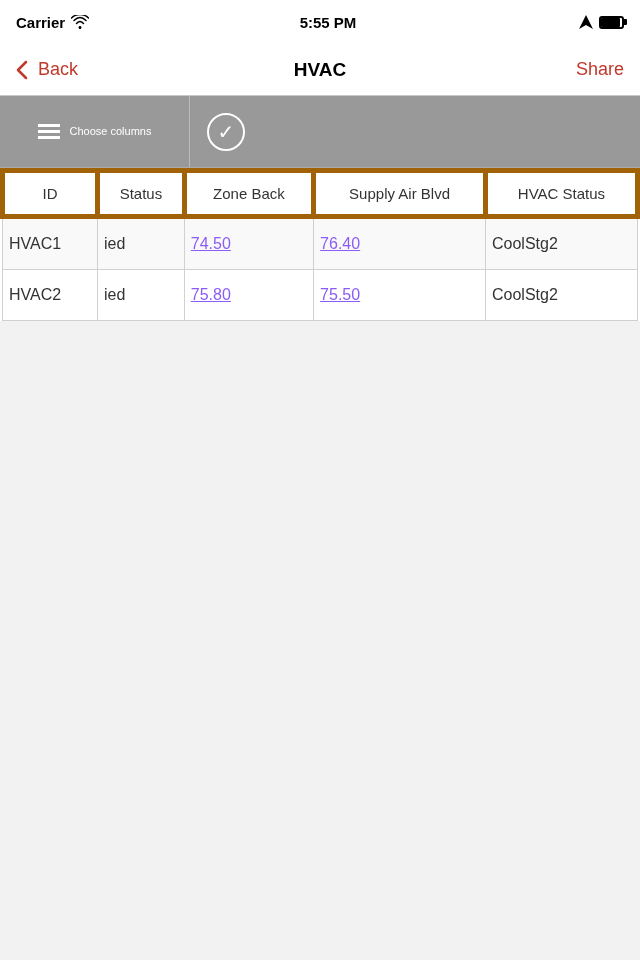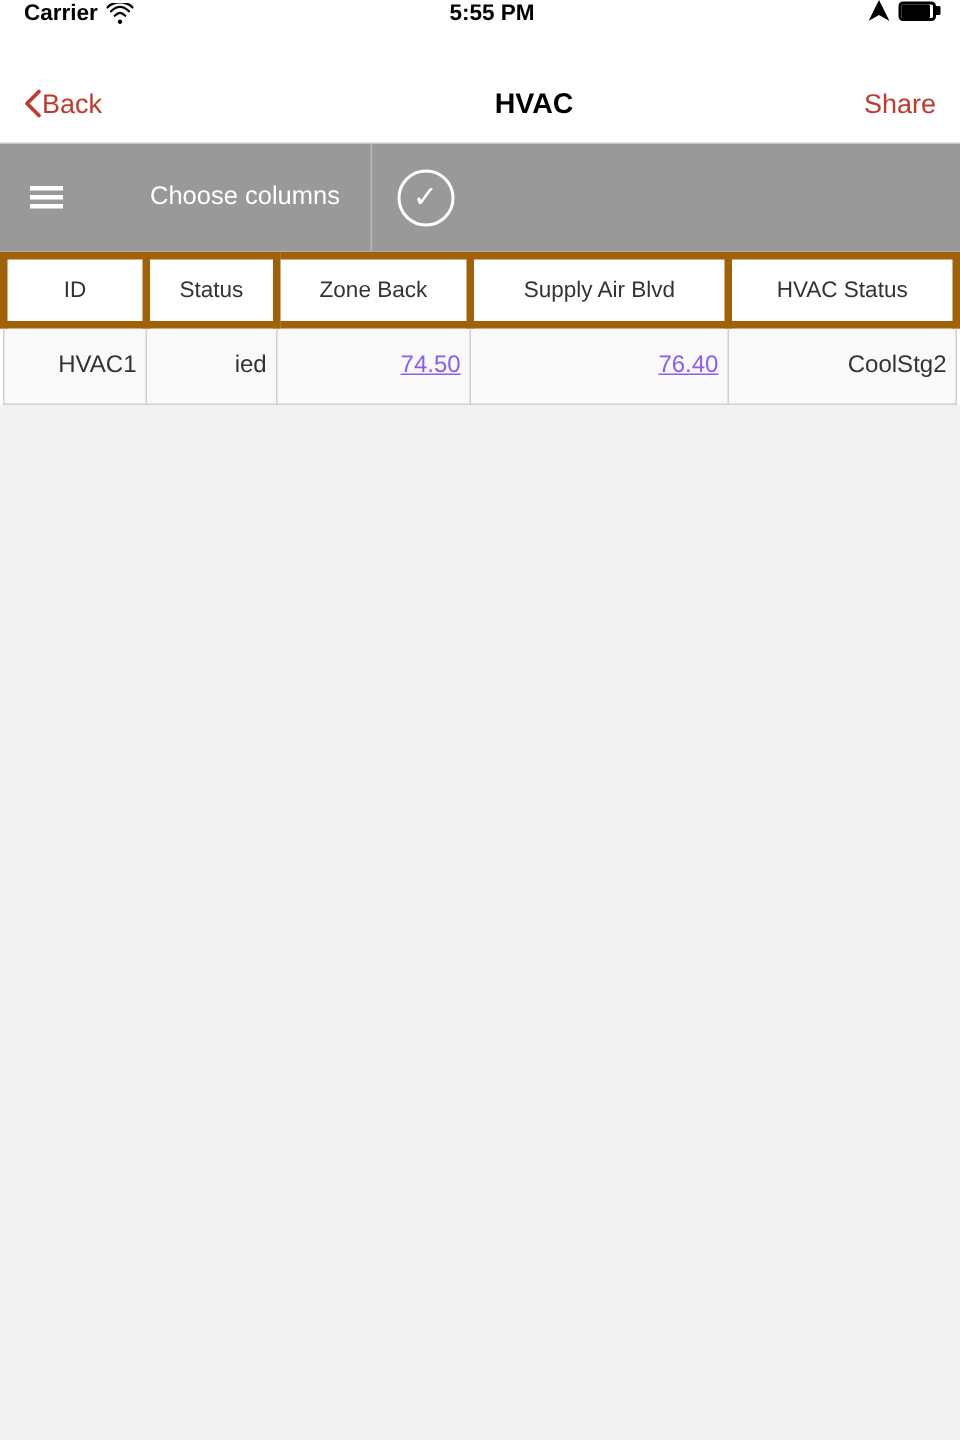--- a/index.html
+++ b/index.html
@@ -10,21 +10,21 @@
       background: #f2f2f2;
       font-family: -apple-system, 'Helvetica Neue', Arial, sans-serif;
       font-size: 16px;
     }
 
     
     .status-bar {
       background: #fff;
       height: 44px;
       display: flex;
-      align-items: flex-start;
+      align-items: center;
       justify-content: space-between;
       padding: 0 16px;
       font-size: 15px;
       font-weight: 600;
     }
     .status-bar-left {
       display: flex;
       align-items: center;
       gap: 6px;
     }
@@ -73,35 +73,34 @@
       border-bottom: 1px solid #c8c8c8;
       height: 52px;
       display: flex;
       align-items: center;
       justify-content: space-between;
       padding: 0 16px;
       position: relative;
     }
     .nav-back {
       display: flex;
-      align-items: flex-start;
+      align-items: flex-end;
       color: #c0392b;
       font-size: 18px;
       font-weight: 400;
       cursor: pointer;
-      gap: 0;
+      gap: 10px;
     }
     .nav-title {
       position: absolute;
       left: 50%;
       transform: translateX(-50%);
       font-size: 19px;
       font-weight: 600;
       color: #000;
-      margin-left: 36px;
     }
     .nav-share {
       color: #c0392b;
       font-size: 18px;
       font-weight: 400;
       cursor: pointer;
     }
 
     
     .building-header {
@@ -146,25 +145,24 @@
       gap: 3px;
     }
     .columns-icon span {
       display: block;
       width: 22px;
       height: 3px;
       background: #fff;
     }
     .choose-columns-text {
       color: #fff;
-      font-size: 17px;
+      font-size: 11px;
       font-weight: 500;
       line-height: 1.2;
       text-align: left;
-      margin-left: 48px;
     }
     .checkmark-btn {
       display: flex;
       align-items: center;
       justify-content: center;
       width: 72px;
       cursor: pointer;
     }
     .checkmark-circle {
       width: 38px;
@@ -191,21 +189,21 @@
       font-size: 15px;
       font-weight: 500;
       color: #333;
       text-align: center;
     }
     .data-row td {
       border: 1px solid #d0d0d0;
       padding: 16px 6px;
       font-size: 16px;
       color: #333;
-      text-align: right;
+      text-align: left;
       background: #fff;
     }
     .data-row:nth-child(odd) td {
       background: #f9f9f9;
     }
     .link-value {
       color: #8b5cf6;
       text-decoration: underline;
     }
   </style>
@@ -275,14 +273,21 @@
   </thead>
   <tbody id="table-body">
 
   <tr class="data-row">
         <td>HVAC1</td>
         <td>ied</td>
         <td><span class="link-value">74.50</span></td>
         <td><span class="link-value">76.40</span></td>
         <td>CoolStg2</td>
       </tr>
+      <tr class="data-row">
+        <td>HVAC2</td>
+        <td>ied</td>
+        <td><span class="link-value">75.80</span></td>
+        <td><span class="link-value">75.50</span></td>
+        <td>CoolStg2</td>
+      </tr>
     </tbody>
 </table>
 
 </body></html>

